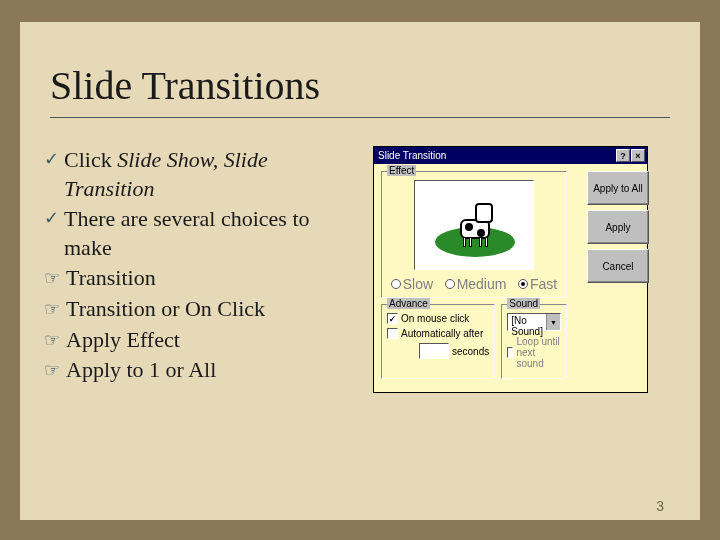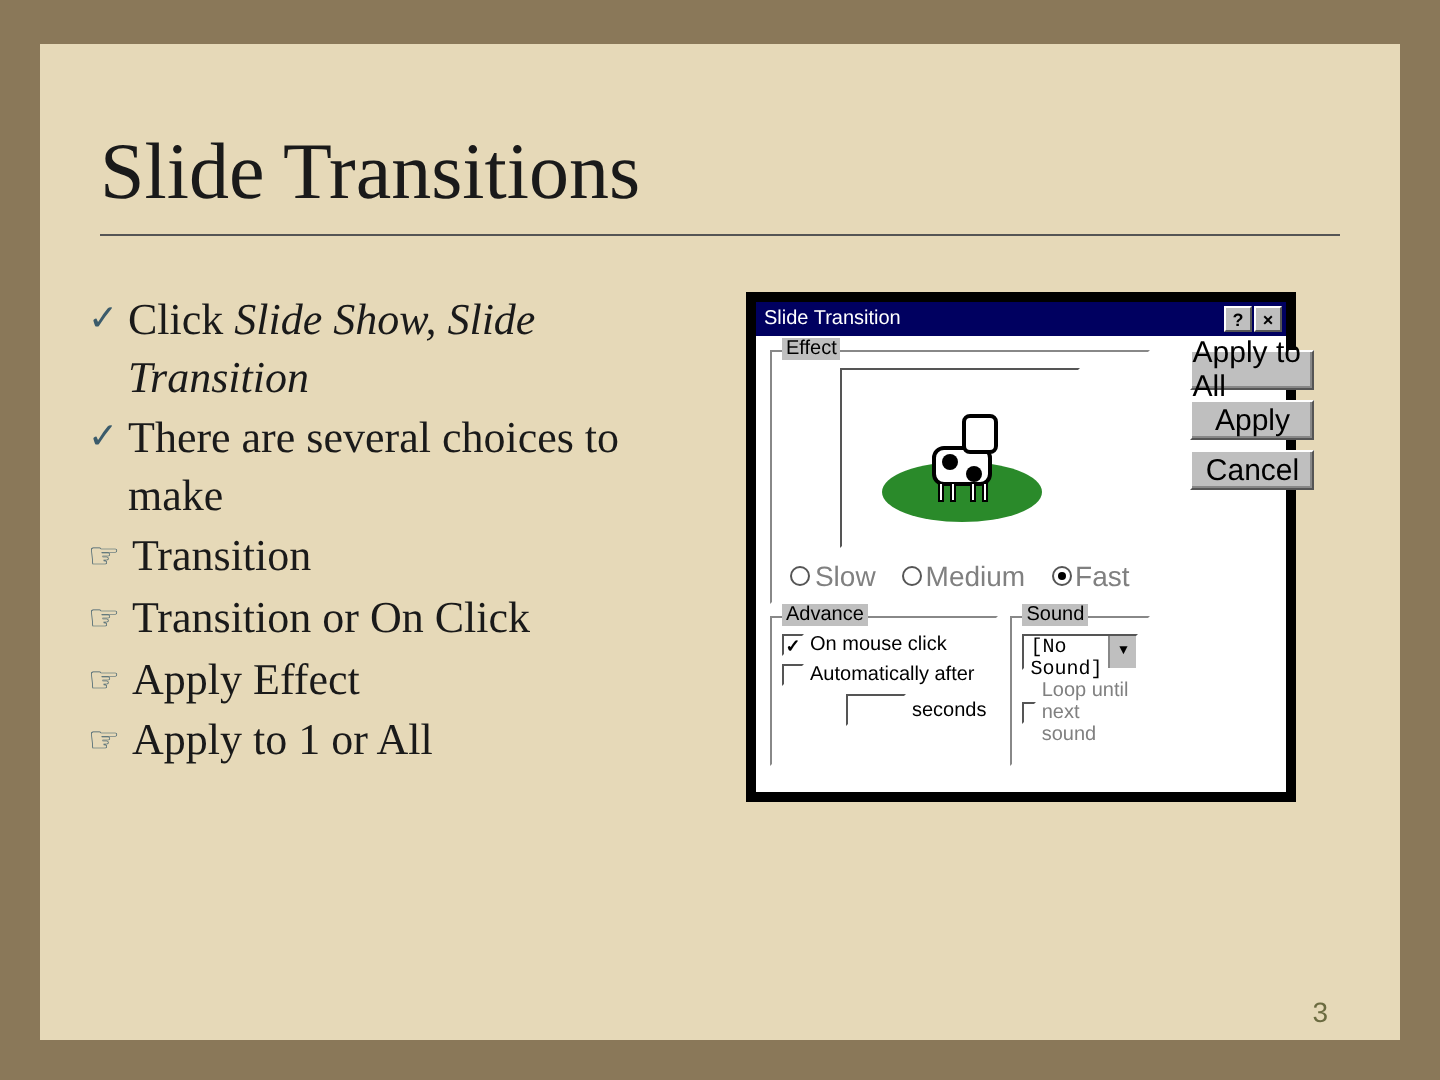--- a/index.html
+++ b/index.html
@@ -56,22 +56,22 @@
   .sub-bullet-icon {
     flex: 0 0 22px;
     color: #3b5b6b;
     font-size: 18px;
     padding-top: 3px;
   }
   .italic { font-style: italic; }
   .dialog-col { flex: 1; }
   .dialog {
     width: 275px;
-    background: #ffffff;
-    border: 5px solid #000000;
+    background: #fef9c3;
+    border: 1px solid #000000;
     font-family: Tahoma, Arial, sans-serif;
     font-size: 10px;
     color: #000;
   }
   .titlebar {
     background: #000060;
     color: #fff;
     height: 17px;
     display: flex;
     align-items: center;
@@ -89,27 +89,27 @@
     font-weight: bold; font-size: 9px; color: #000;
   }
   .dialog-body {
     padding: 7px;
     display: flex;
     gap: 20px;
   }
   .main-col { flex: 1; }
   .btn-col { flex: 0 0 62px; display: flex; flex-direction: column; gap: 5px; }
   .win-btn {
-    height: 20px;
+    height: 34px;
     background: #bfbfbf;
     border: 1px solid #fff;
     border-right-color: #555; border-bottom-color: #555;
     box-shadow: inset -1px -1px 0 #888;
     display: flex; align-items: center; justify-content: center;
-    font-size: 15px;
+    font-size: 10px;
   }
   .groupbox {
     border: 1px solid #888;
     border-top-color: #888; border-left-color: #888;
     border-right-color: #fff; border-bottom-color: #fff;
     padding: 8px 5px 5px 5px;
     margin-bottom: 6px;
     position: relative;
   }
   .groupbox-label {
@@ -192,21 +192,21 @@
   }
   .seconds-row {
     display: flex; align-items: center; gap: 3px;
     margin-left: 32px; font-size: 10px;
   }
   .seconds-input {
     width: 30px; height: 16px; background: #fff;
     border: 1px solid #555;
     border-right-color: #fff; border-bottom-color: #fff;
   }
-  .sound-group .dropdown { margin-bottom: 5px; font-family: Liberation Mono, monospace; }
+  .sound-group .dropdown { margin-bottom: 5px; }
   .gray-text { color: #808080; }
   .page-num {
     position: absolute;
     right: 36px;
     bottom: 6px;
     font-family: Arial, sans-serif;
     font-size: 14px;
     color: #6b6b40;
   }
 </style>

